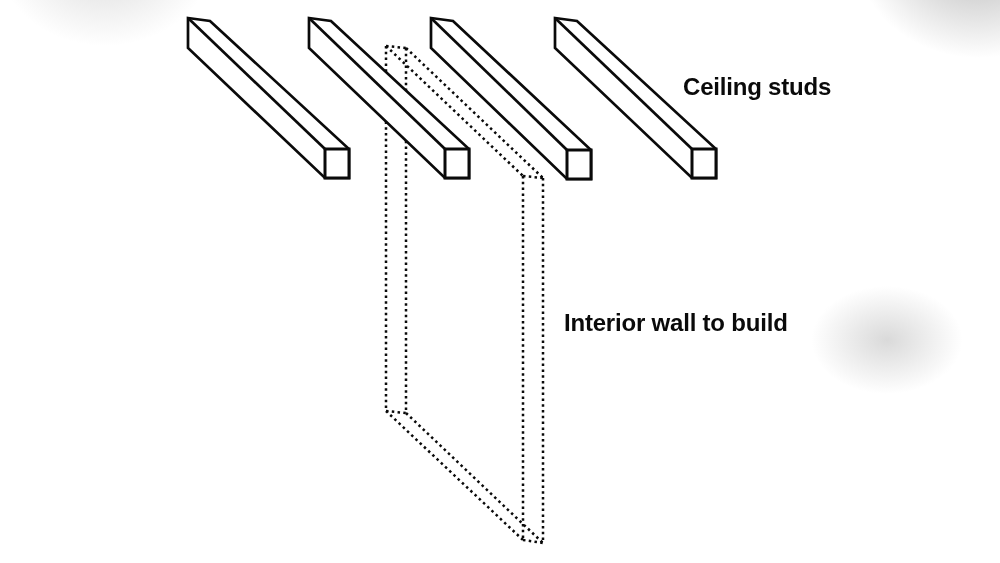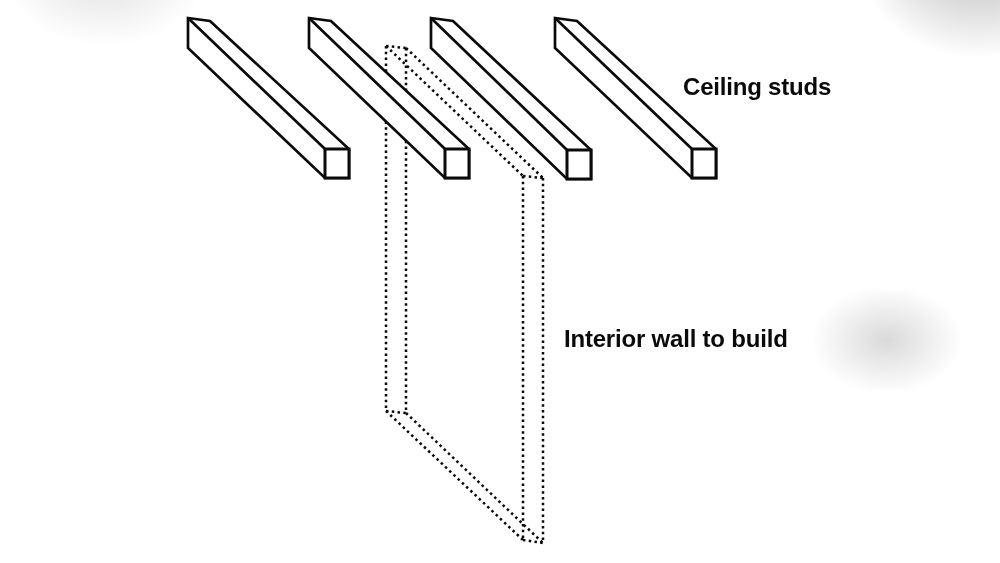--- a/index.html
+++ b/index.html
@@ -70,14 +70,14 @@
         <g>
           <polygon points="555,18 577,21 716,149 716,178 692,178 555,48"></polygon>
           <line x1="555" y1="18" x2="692" y2="149"></line>
           <rect x="692" y="149" width="24" height="29" stroke-width="3"></rect>
         </g>
       </g>
     </svg>
 
   <div class="diagram-label" style="left: 683px; top: 74px; font-size: 24px;">Ceiling studs</div>
 
-  <div class="diagram-label" style="left: 564px; top: 326px; font-size: 24px;">Interior wall to build</div>
+  <div class="diagram-label" style="left: 564px; top: 310px; font-size: 24px;">Interior wall to build</div>
 </div>
 
 </body></html>

